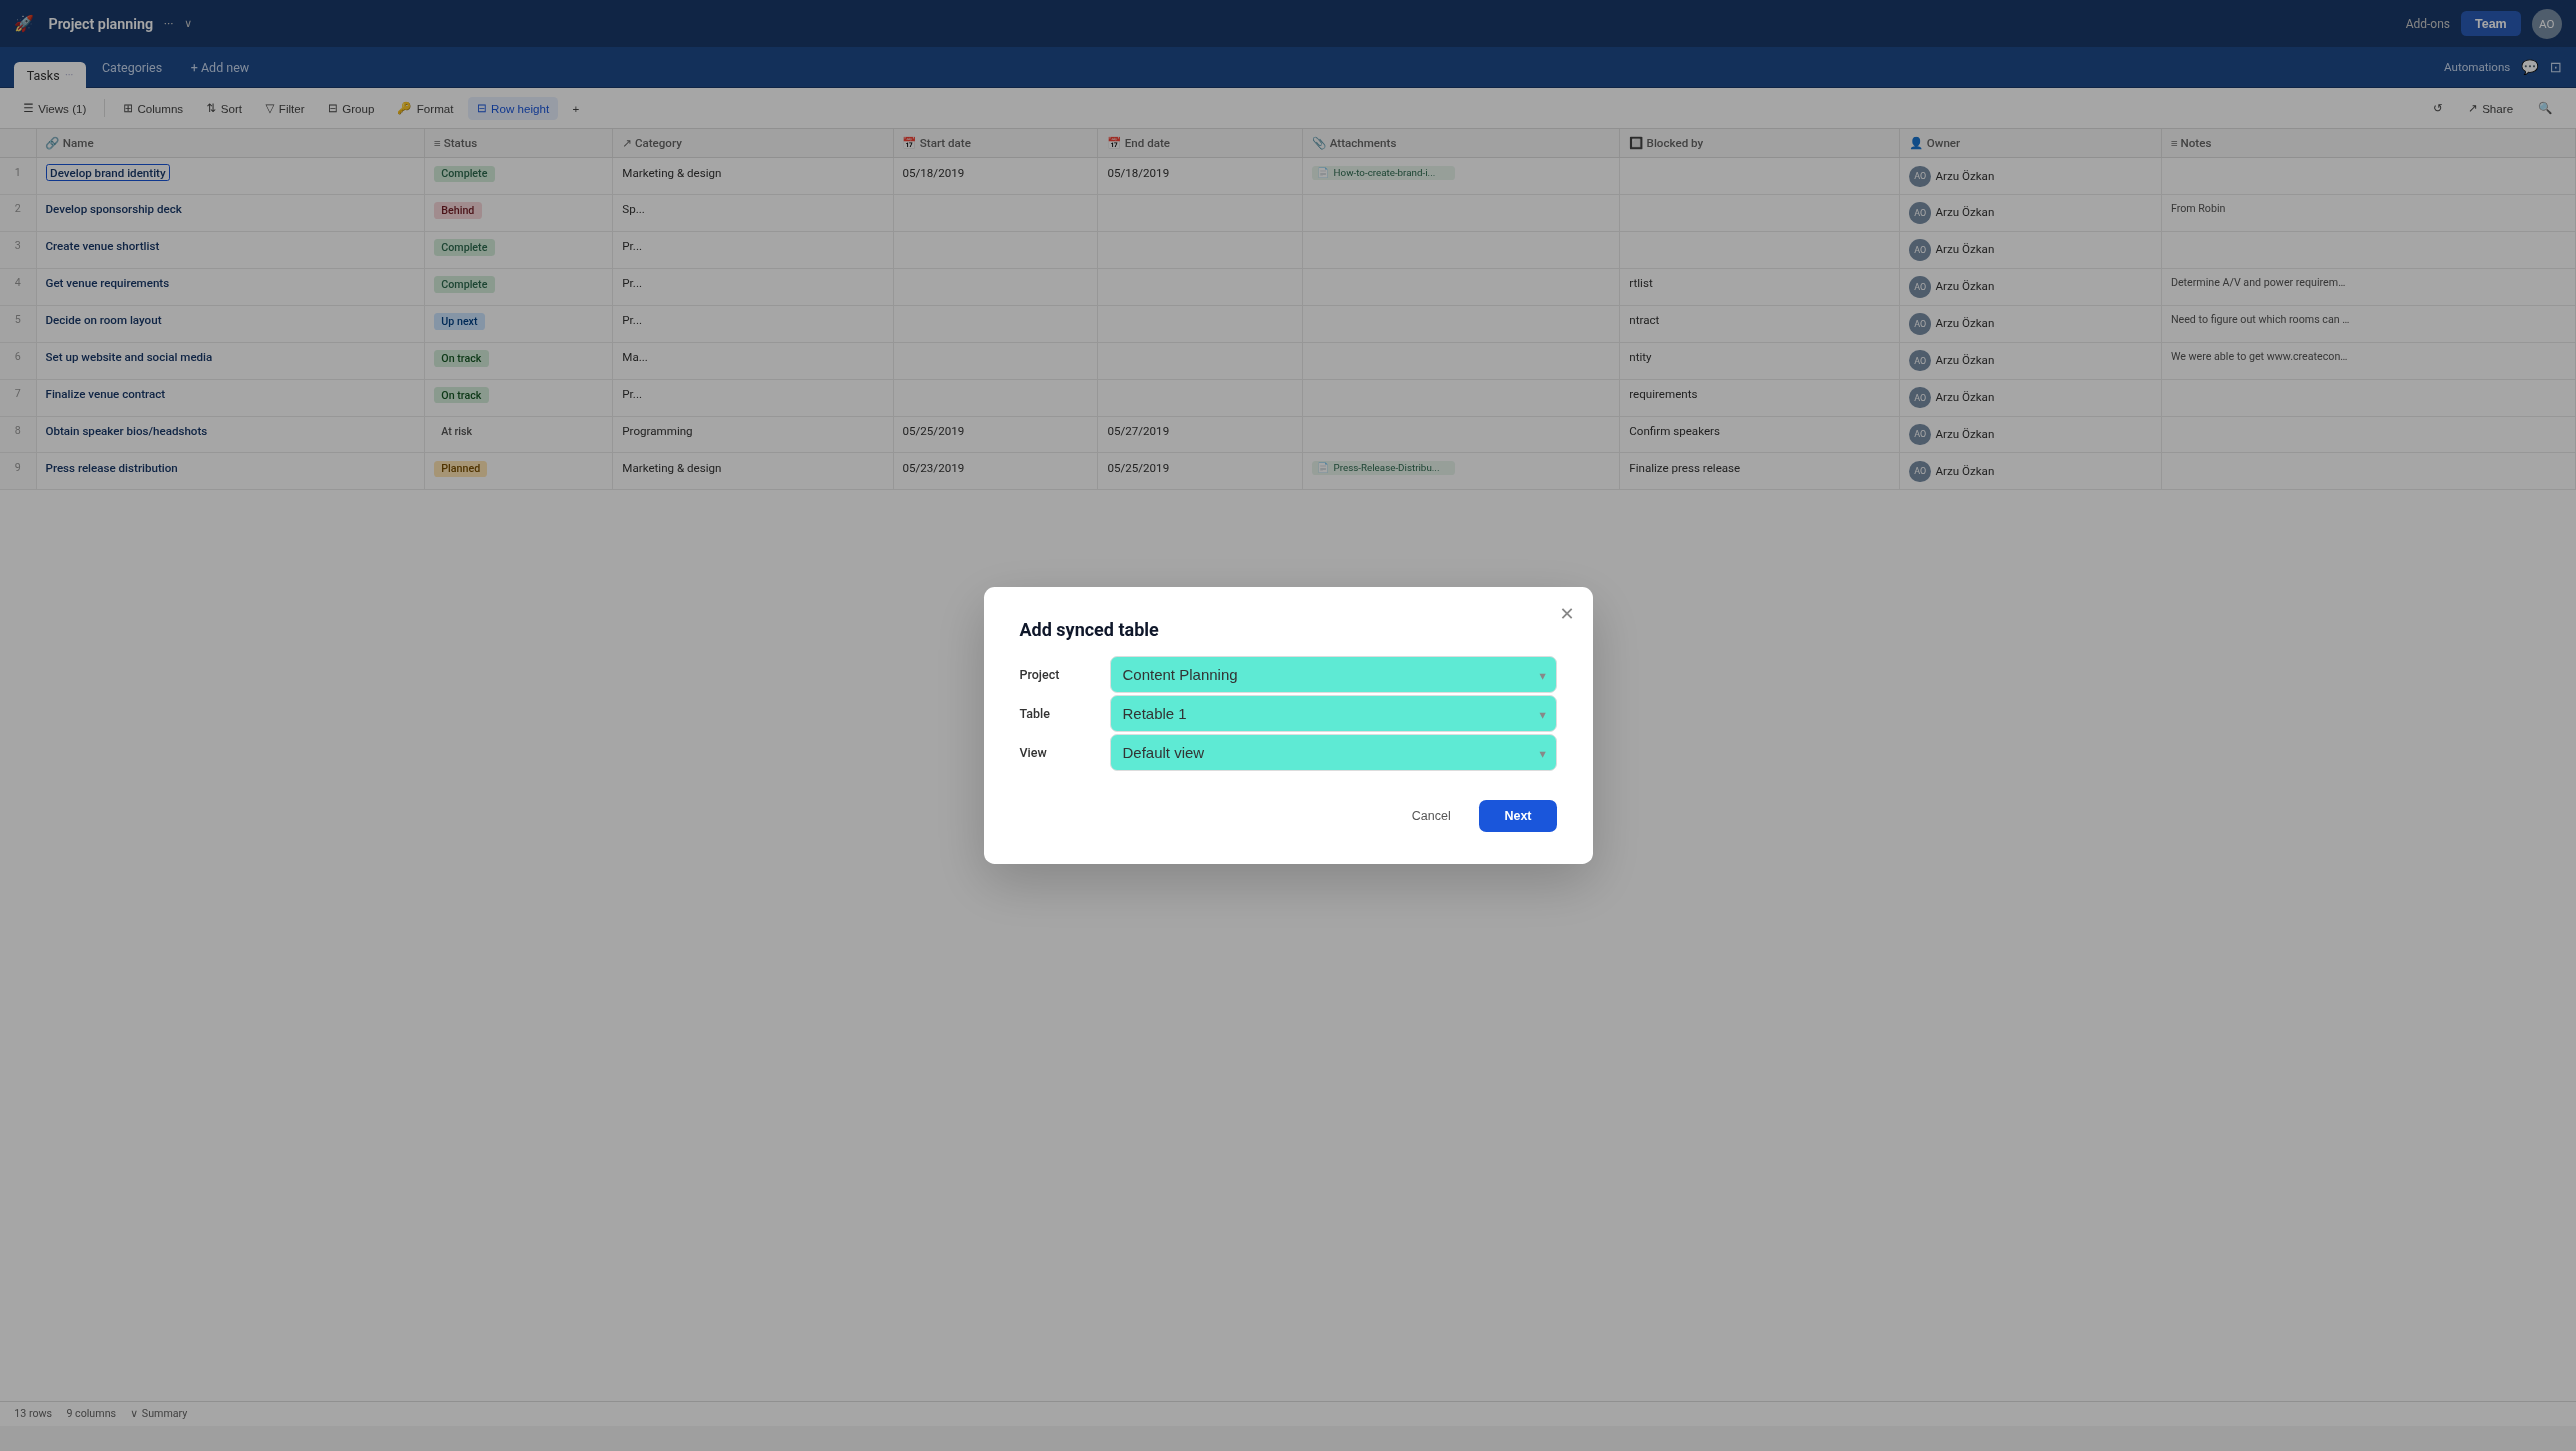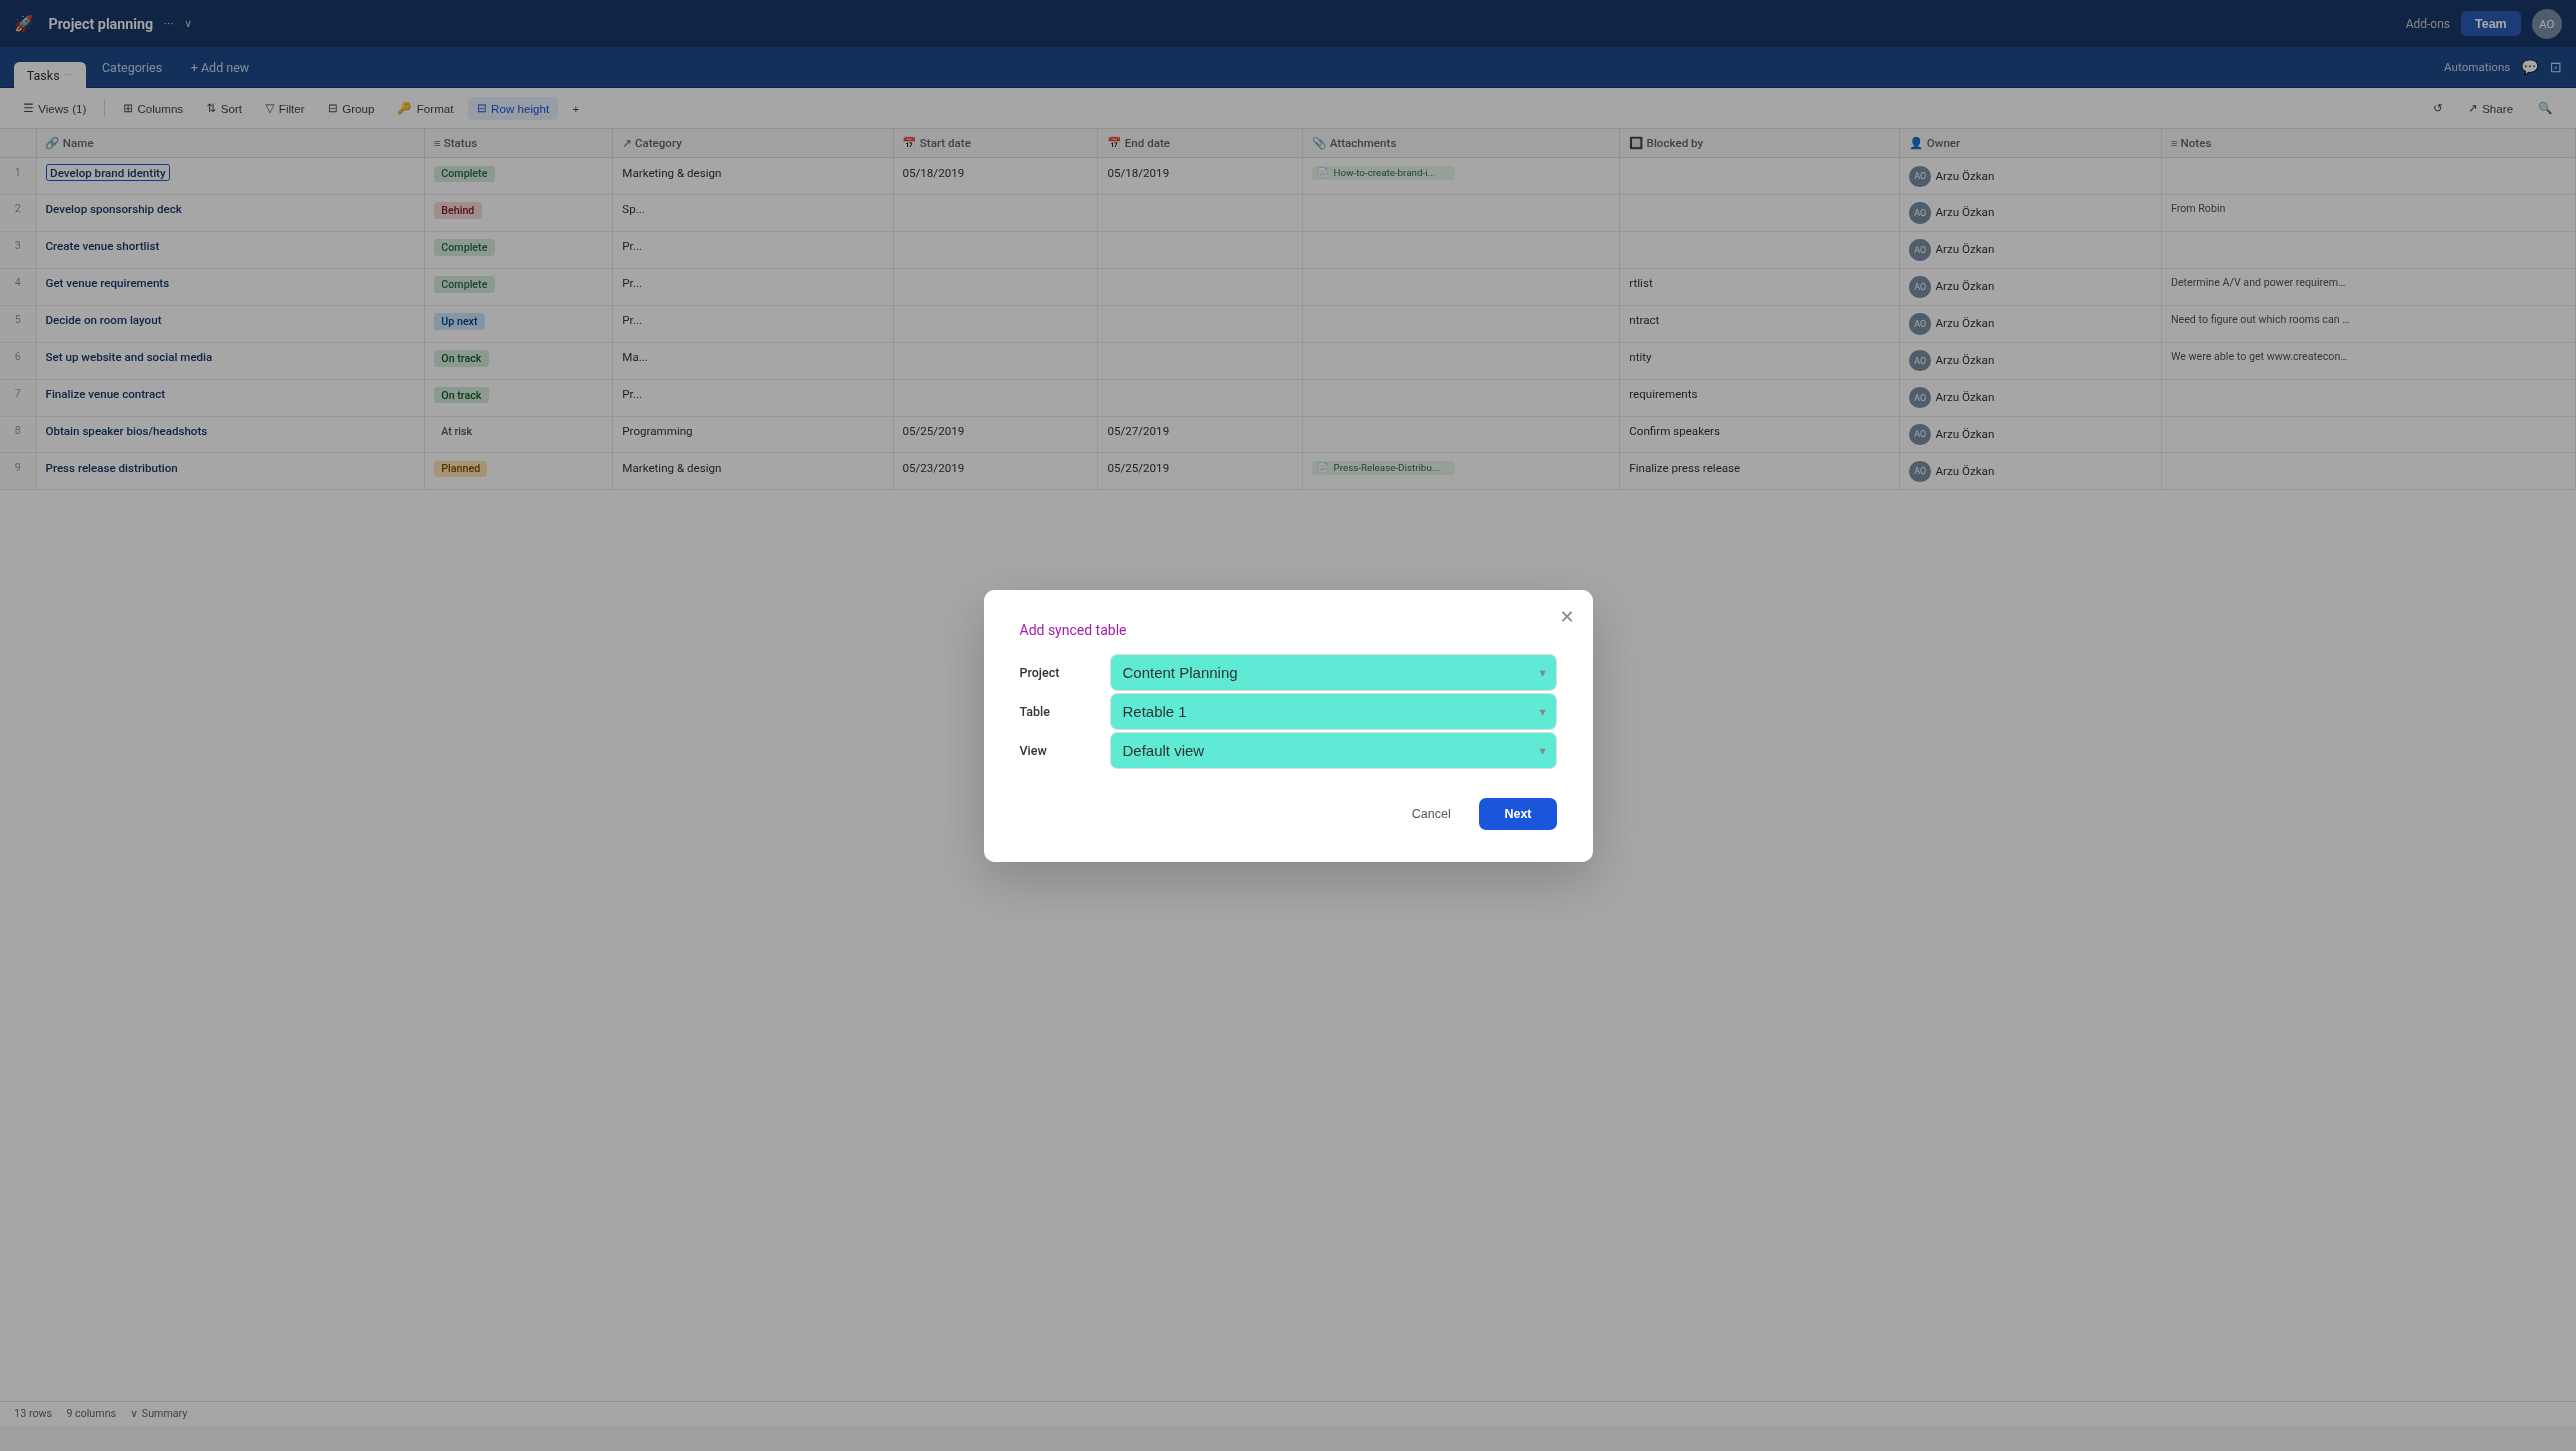--- a/index.html
+++ b/index.html
@@ -112,21 +112,21 @@
     .overlay {
       position: fixed; inset: 0; background: rgba(0,0,0,0.35);
       display: flex; align-items: center; justify-content: center;
       z-index: 100;
     }
     .modal {
       background: #fff; border-radius: 10.7px; width: 609px; max-width: 95vw;
       padding: 32px 36px; box-shadow: 0 18px 54px rgba(0,0,0,0.2);
       position: relative;
     }
-    .modal-title { font-size: 14px; font-weight: 400; color: #a21caf; margin-bottom: 16px; }
+    .modal-title { font-size: 18px; font-weight: 700; color: #0f172a; margin-bottom: 16px; }
     .modal-desc { font-size: 12.5px; color: #555; line-height: 1.6; margin-bottom: 29px; }
     .modal-close {
       position: absolute; top: 18px; right: 18px; background: none; border: none;
       font-size: 18px; color: #888; cursor: pointer; line-height: 1;
     }
     .modal-field { display: flex; align-items: center; margin-bottom: 2px; }
     .modal-label { width: 90px; font-size: 12.5px; color: #333; font-weight: 500; }
     .modal-select-wrapper { flex: 1; position: relative; }
     .modal-select-wrapper select {
       width: 100%; border: 0.9px solid #ddd; border-radius: 7.2px; padding: 9px 12px;

